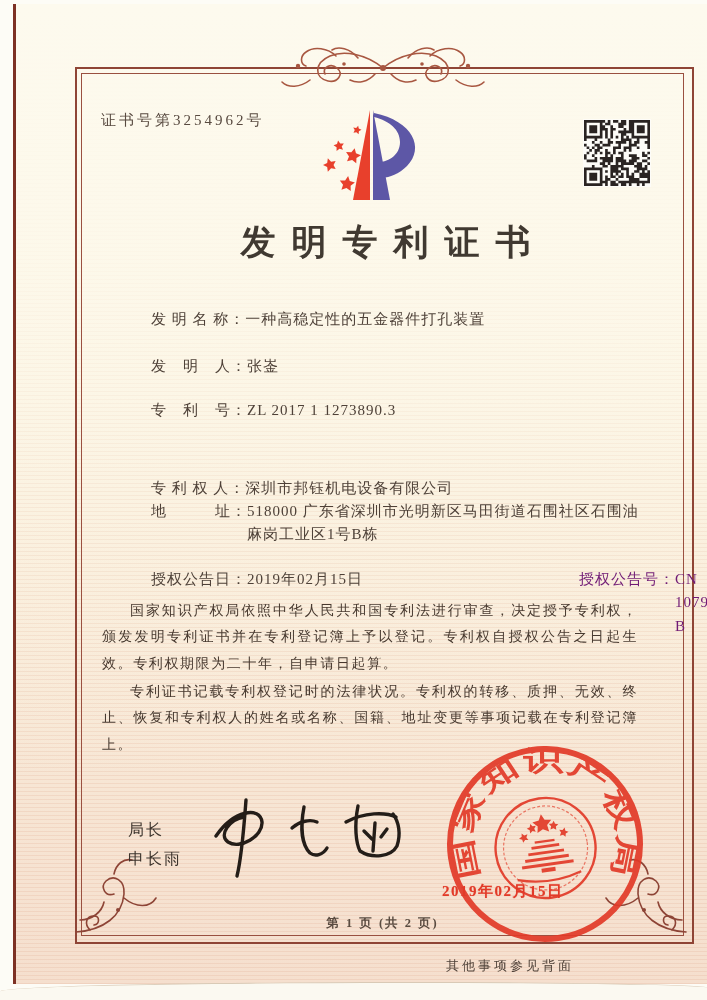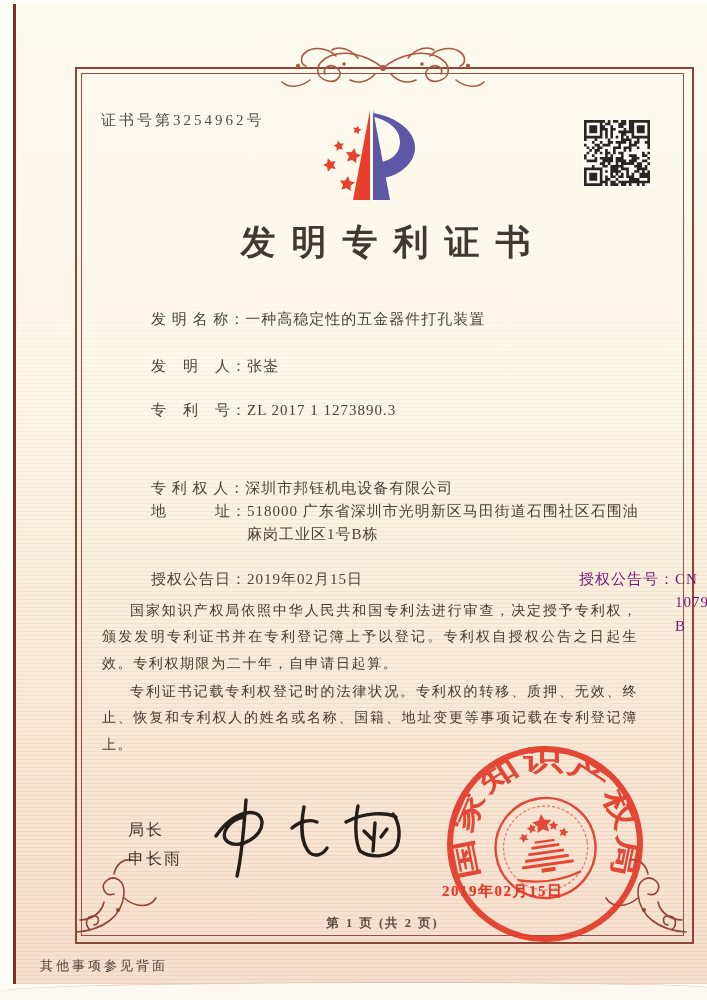--- a/index.html
+++ b/index.html
@@ -26,22 +26,22 @@
   .body-block{position:absolute;left:102px;top:598px;width:540px;}
   .body-block p{margin:0 4px 2px 0;font-size:14px;line-height:1.88;letter-spacing:1.6px;
                 color:#47392f;text-indent:2em;text-align:justify;}
   .director{position:absolute;left:110px;top:816px;font-size:16px;color:#3c332c;letter-spacing:2px;line-height:1.8;margin-left:18px;}
   .sig{position:absolute;left:188px;top:792px;}
   .seal{position:absolute;left:432px;top:746px;width:226px;height:202px;}
   .seal-date{position:absolute;left:10px;top:136px;font-size:15px;color:#e23a28;letter-spacing:1.5px;
              font-weight:700;text-shadow:0 0 1px rgba(226,58,40,.4);}
   .page-no{position:absolute;left:75px;width:615px;top:915px;text-align:center;font-size:12.5px;
            color:#5a4c41;letter-spacing:2px;font-weight:bold;}
-  .back-note{position:absolute;left:0;width:574px;top:957px;text-align:left;font-size:13px;
-             color:#4e4138;letter-spacing:3px;margin-left:40px;}
+  .back-note{position:absolute;left:0;width:574px;top:957px;text-align:right;font-size:13px;
+             color:#4e4138;letter-spacing:3px;}
   .logo{position:absolute;left:303px;top:96px;}
   .qr{position:absolute;left:583px;top:119px;width:66px;height:66px;background:#fdfcf8;padding:1px;}
   .flourish-top{position:absolute;left:240px;top:44px;}
   .flourish-bl{position:absolute;left:70px;top:850px;}
   .flourish-br{position:absolute;left:600px;top:850px;transform:scale(-1,1);}
 </style>
 </head>
 <body>
 
 <div class="scan">

